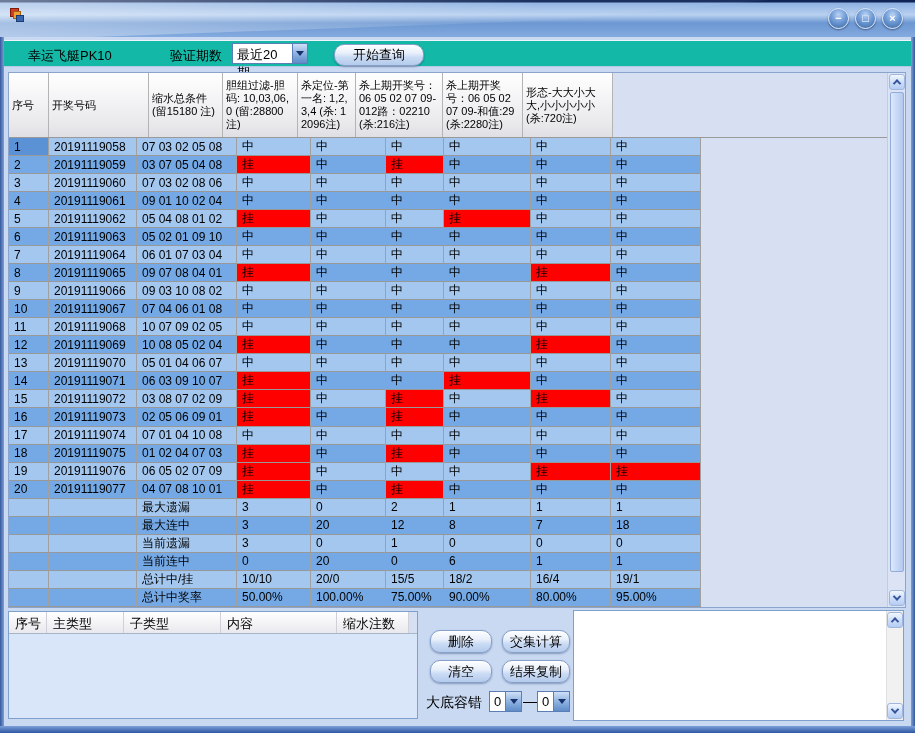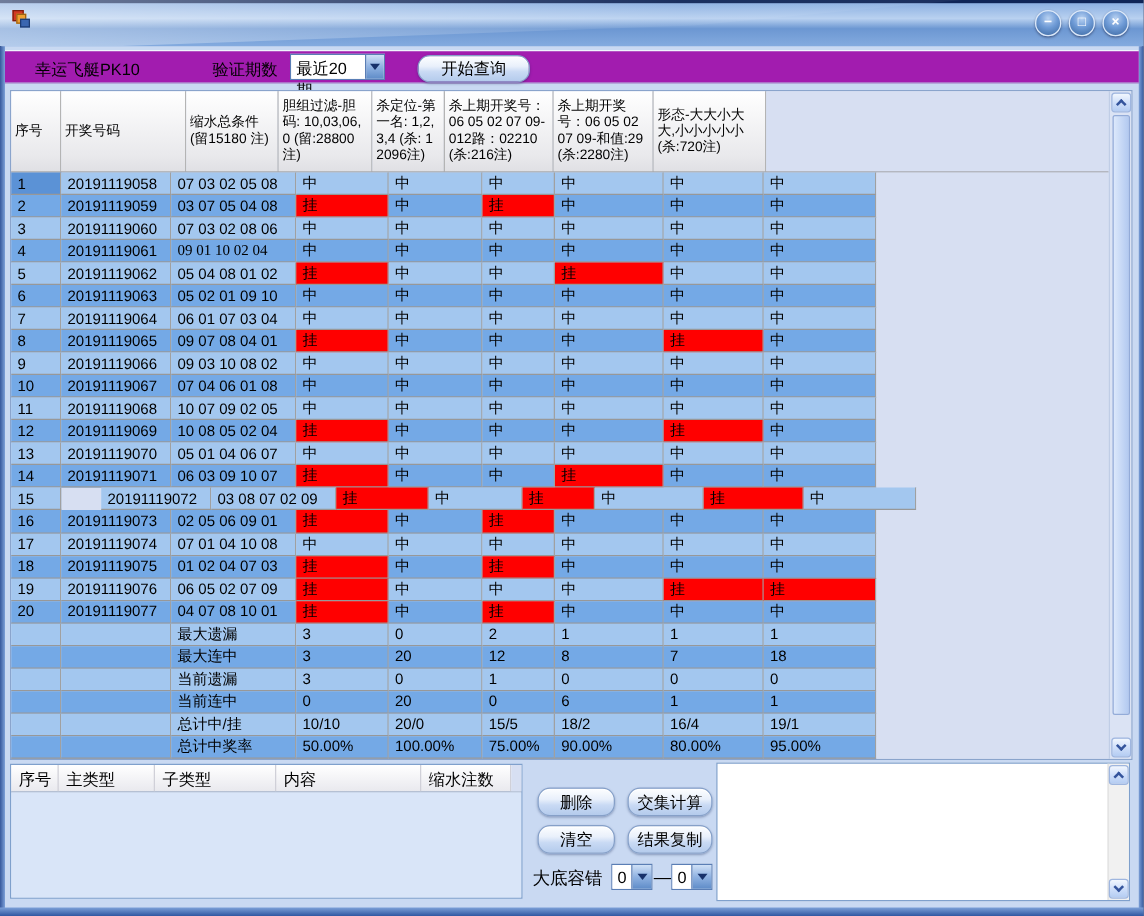--- a/index.html
+++ b/index.html
@@ -25,21 +25,21 @@
   .win-btns { position:absolute; right:12px; top:8px; display:flex; gap:6px; }
   .win-btn { width:21px; height:21px; border-radius:50%; border:1px solid #dce8f8;
     background:radial-gradient(circle at 50% 30%, #b9d2f2 0%, #6f9bd6 45%, #39669f 100%);
     color:#fff; font-size:11px; font-weight:bold; display:flex; align-items:center; justify-content:center;
     box-shadow:0 1px 2px rgba(0,0,30,.45); cursor:pointer; line-height:1; }
   .frame-left { position:absolute; left:0; top:37px; width:4px; bottom:0; background:linear-gradient(90deg,#36589c,#7ca0d8); }
   .frame-right { position:absolute; right:0; top:37px; width:4px; bottom:0; background:linear-gradient(90deg,#7ca0d8,#36589c); }
   .frame-bottom { position:absolute; left:0; bottom:0; width:915px; height:7px; background:linear-gradient(180deg,#7ca0d8,#2e55a0); }
 
   
-  .toolbar { position:absolute; left:4px; top:40px; width:907px; height:27px; background:#a21caf;
+  .toolbar { position:absolute; left:4px; top:40px; width:907px; height:27px; background:#14b8a6;
     border-top:1px solid #eef4fc; border-bottom:1px solid #b6c8e4; }
   .tb-label { position:absolute; top:6px; font-size:13px; color:#000; white-space:nowrap; }
   .combo { position:absolute; display:flex; border:1px solid #5a7eb5; background:#fff; height:21px; }
   .combo .combo-text { padding:2px 4px 0 4px; font-size:13px; background:#fff; }
   .combo .combo-arrow { width:16px; height:100%; margin-left:auto;
     background:linear-gradient(180deg,#cfe0f6,#8fb2e2 50%,#5f8cc8); border-left:1px solid #5a7eb5;
     display:flex; align-items:center; justify-content:center; }
   .tri-down { width:0; height:0; border-left:4px solid transparent; border-right:4px solid transparent; border-top:5px solid #17316b; }
   .btn { border:1px solid #86a0c8; border-radius:10px;
     background:linear-gradient(180deg,#fdfeff 0%,#e9f0fb 40%,#c9daf4 62%,#b4cbec 100%);
@@ -176,21 +176,21 @@
             <div class="cell" style="width: 75px;">中</div>
             <div class="cell" style="width: 58px;">中</div>
             <div class="cell" style="width: 87px;">中</div>
             <div class="cell" style="width: 80px;">中</div>
             <div class="cell" style="width: 90px;">中</div>
             <div class="rfiller"></div>
           </div>
           <div class="rt-row even">
             <div class="cell" style="width: 40px;">4</div>
             <div class="cell" style="width: 88px;">20191119061</div>
-            <div class="cell" style="width: 100px; font-family: Liberation Serif, serif;">09 01 10 02 04</div>
+            <div class="cell" style="width: 100px;">09 01 10 02 04</div>
             <div class="cell" style="width: 74px;">中</div>
             <div class="cell" style="width: 75px;">中</div>
             <div class="cell" style="width: 58px;">中</div>
             <div class="cell" style="width: 87px;">中</div>
             <div class="cell" style="width: 80px;">中</div>
             <div class="cell" style="width: 90px;">中</div>
             <div class="rfiller"></div>
           </div>
           <div class="rt-row odd">
             <div class="cell" style="width: 40px;">5</div>
@@ -307,21 +307,21 @@
             <div class="cell miss" style="width: 74px;">挂</div>
             <div class="cell" style="width: 75px;">中</div>
             <div class="cell" style="width: 58px;">中</div>
             <div class="cell miss" style="width: 87px;">挂</div>
             <div class="cell" style="width: 80px;">中</div>
             <div class="cell" style="width: 90px;">中</div>
             <div class="rfiller"></div>
           </div>
           <div class="rt-row odd">
             <div class="cell" style="width: 40px;">15</div>
-            <div class="cell" style="width: 88px; margin-left: 32px;">20191119072</div>
+            <div class="cell" style="width: 88px;">20191119072</div>
             <div class="cell" style="width: 100px;">03 08 07 02 09</div>
             <div class="cell miss" style="width: 74px;">挂</div>
             <div class="cell" style="width: 75px;">中</div>
             <div class="cell miss" style="width: 58px;">挂</div>
             <div class="cell" style="width: 87px;">中</div>
             <div class="cell miss" style="width: 80px;">挂</div>
             <div class="cell" style="width: 90px;">中</div>
             <div class="rfiller"></div>
           </div>
           <div class="rt-row even">

